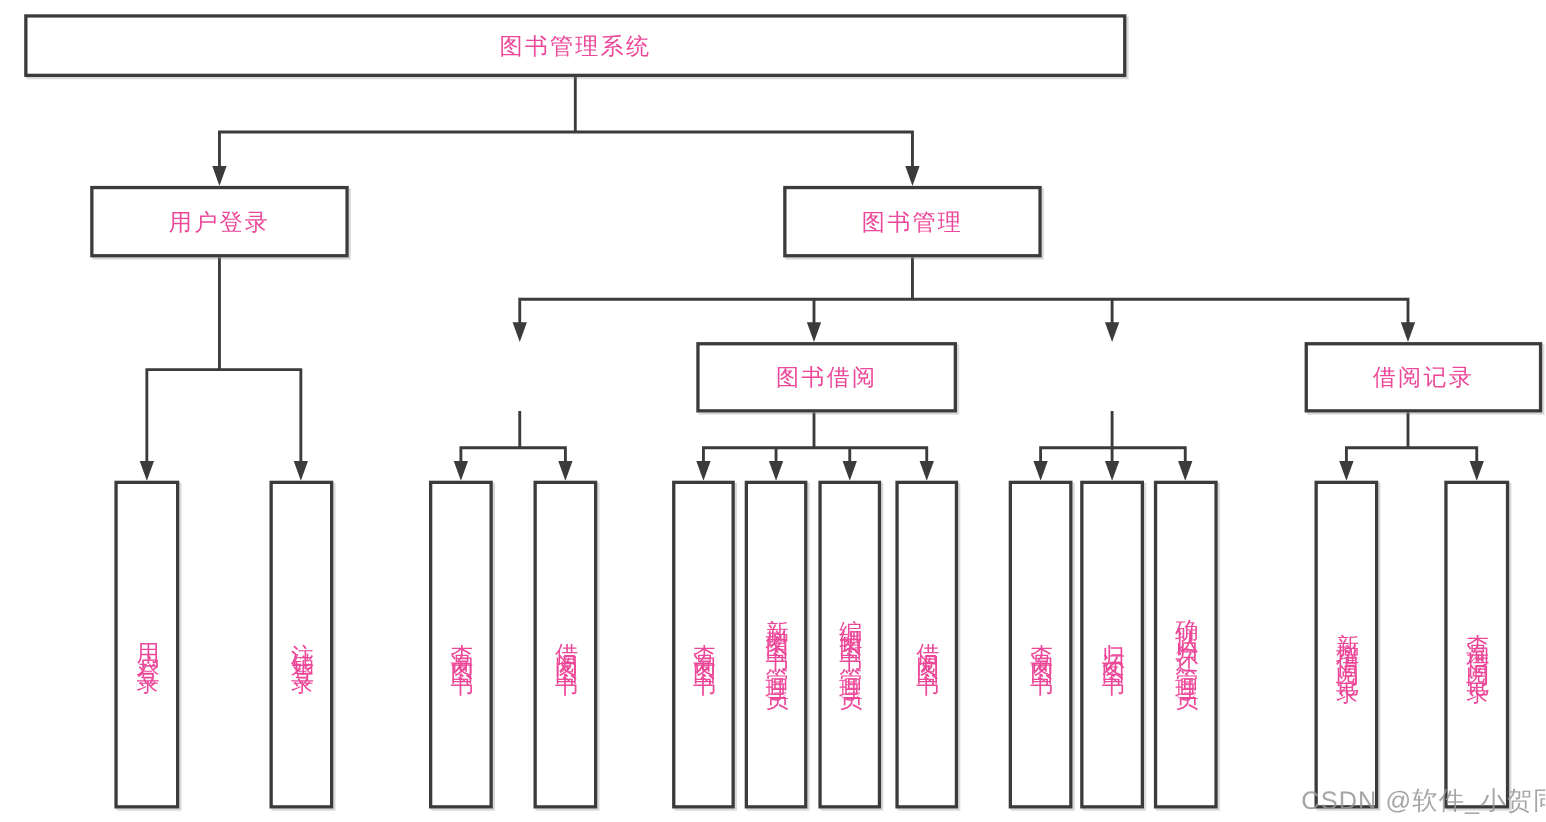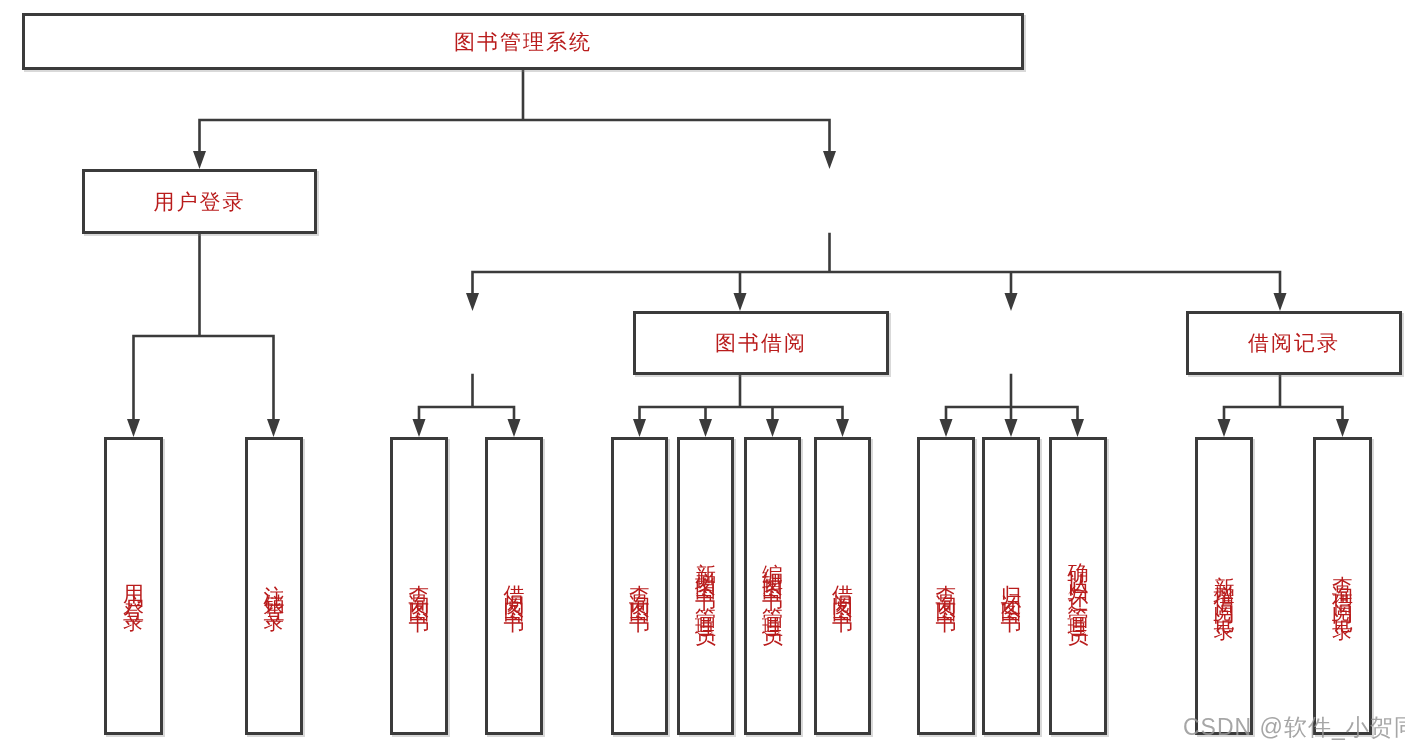--- a/index.html
+++ b/index.html
@@ -22,21 +22,21 @@
     height: 747px;
   }
   .box {
     position: absolute;
     box-sizing: border-box;
     border: 3px solid #3b3b3b;
     background: #ffffff;
     display: flex;
     align-items: center;
     justify-content: center;
-    color: #b91c1c;
+    color: #ec4899;
     font-size: 21px;
     letter-spacing: 2px;
     box-shadow: 2px 2px 0 rgba(130,130,130,0.30);
     white-space: nowrap;
   }
   .box.v {
     writing-mode: vertical-rl;
     text-orientation: mixed;
     letter-spacing: 9px;
     white-space: normal;
@@ -75,22 +75,23 @@
       M127 419 h13 L133.5 437 Z  M267 419 h13 L273.5 437 Z
       M412.5 419 h13 L419 437 Z  M507.5 419 h13 L514 437 Z
       M633 419 h13 L639.5 437 Z  M699 419 h13 L705.5 437 Z  M766 419 h13 L772.5 437 Z  M836 419 h13 L842.5 437 Z
       M939.5 419 h13 L946 437 Z  M1004.5 419 h13 L1011 437 Z  M1071 419 h13 L1077.5 437 Z
       M1217.5 419 h13 L1224 437 Z  M1336 419 h13 L1342.5 437 Z"></path>
   </svg>
 
   <div class="box" style="left:22px; top:13px; width:1002px; height:57px;">图书管理系统</div>
 
   <div class="box" style="left:82px; top:169px; width:235px; height:65px;">用户登录</div>
+  <div class="box" style="left:712px; top:169px; width:235px; height:65px;">图书管理</div>
 
-  <div class="box" style="left:633px; top:311px; width:256px; height:64px;font-family:Liberation Mono, monospace;">图书借阅</div>
+  <div class="box" style="left:633px; top:311px; width:237px; height:64px;font-family:Liberation Mono, monospace;">图书借阅</div>
   <div class="box" style="left:1172px; top:311px; width:216px; height:64px;margin-left:14px;">借阅记录</div>
 
   <div class="box v" style="left:104px; top:437px; width:59px; height:298px;">用户登录</div>
   <div class="box v" style="left:245px; top:437px; width:58px; height:298px;">注销登录</div>
 
   <div class="box v" style="left:390px; top:437px; width:58px; height:298px;">查询图书</div>
   <div class="box v" style="left:485px; top:437px; width:58px; height:298px;">借阅图书</div>
 
   <div class="box v" style="left:611px; top:437px; width:57px; height:298px;">查询图书</div>
   <div class="box v" style="left:677px; top:437px; width:57px; height:298px;">新增图书（管理员）</div>

